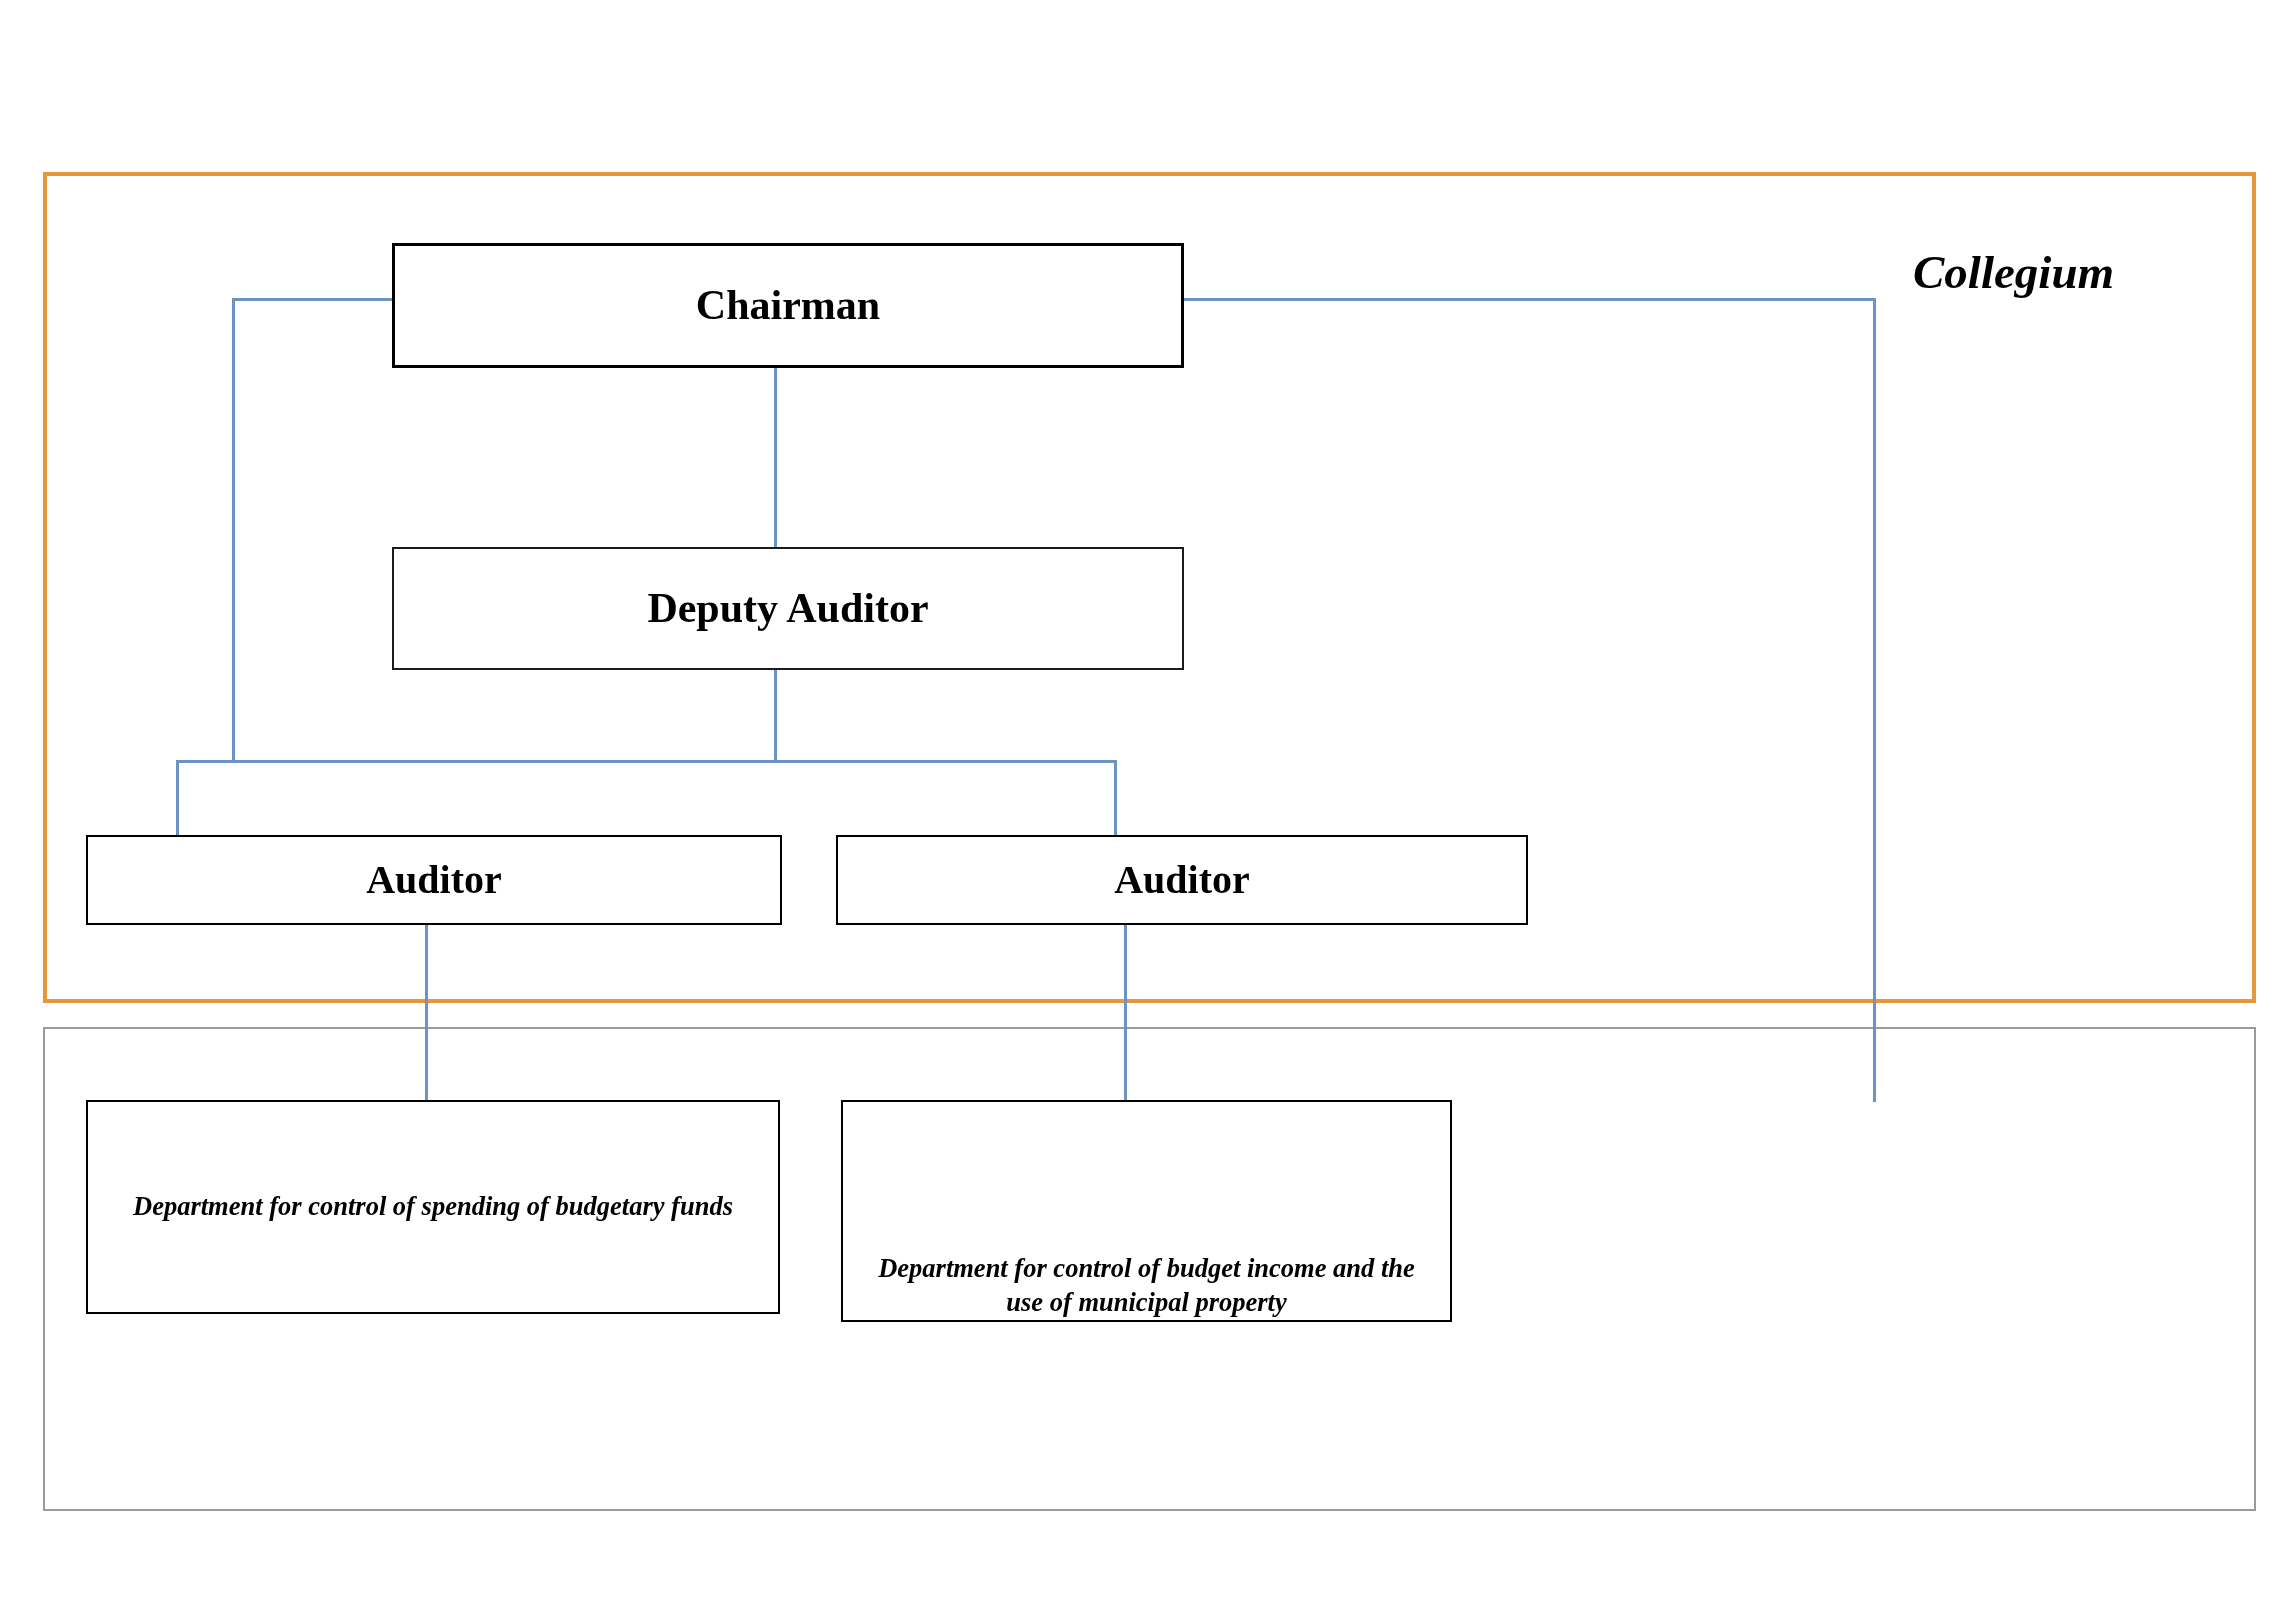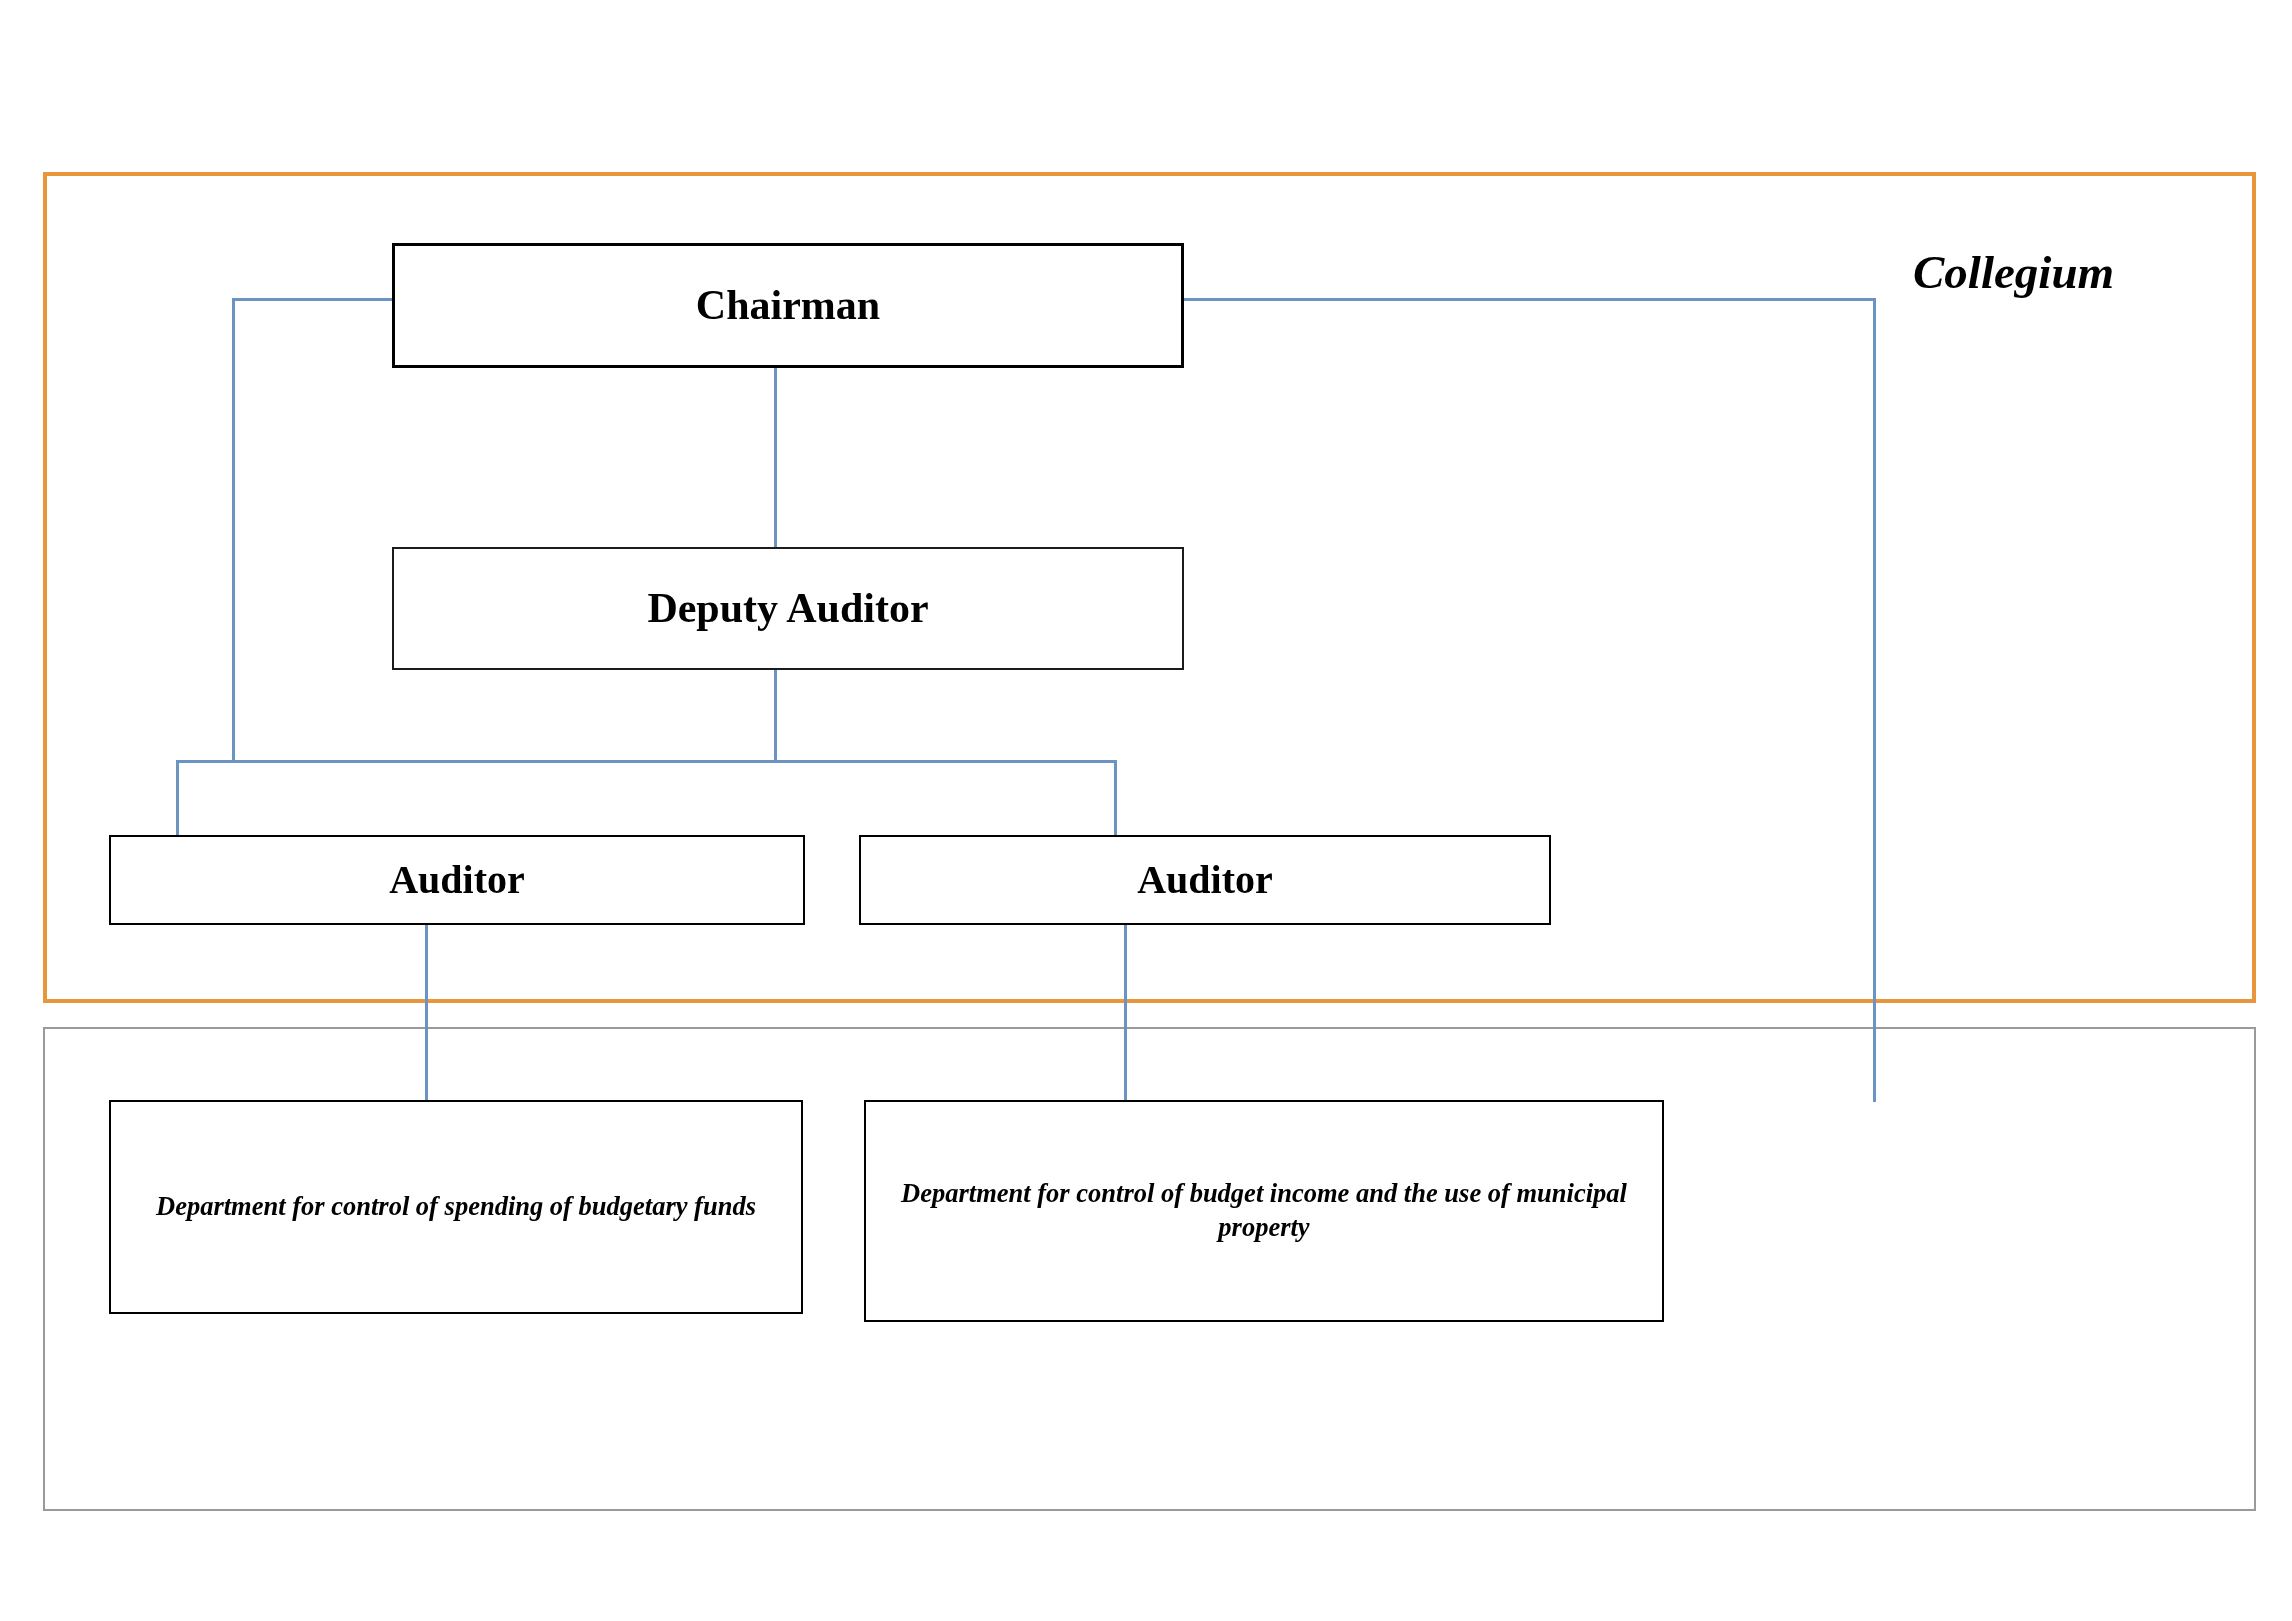--- a/index.html
+++ b/index.html
@@ -43,40 +43,40 @@
     box-sizing: border-box;
     background: #ffffff;
     border: 2px solid #111111;
     display: flex;
     align-items: center;
     justify-content: center;
     text-align: center;
     z-index: 5;
   }
   .node-heavy { border-width: 3.9px; border-color: #000000; }
-  .node-medium { border-width: 2.9px; border-color: #000000; margin-left: 23px; }
+  .node-medium { border-width: 2.9px; border-color: #000000; }
   .node-thin { border-width: 2px; border-color: #1b1b1b; }
 
   .node .label {
     font-weight: bold;
     color: #000000;
     line-height: 1.28;
     padding: 0 13.7px;
   }
   .label-xl { font-size: 42px; }
   .label-lg { font-size: 40px; }
   .label-sm { font-size: 26.5px; font-style: italic; }
 
   
   .node-chairman   { left: 392px; top: 243px;  width: 792px; height: 125px; }
   .node-deputy     { left: 392px; top: 547px;  width: 792px; height: 123px; }
   .node-auditor-1  { left: 86px;  top: 835px;  width: 696px; height: 90px; }
   .node-auditor-2  { left: 836px; top: 835px;  width: 692px; height: 90px; }
   .node-dept-1     { left: 86px;  top: 1100px; width: 694px; height: 214px; }
-  .node-dept-2     { left: 841px; top: 1100px; width: 800px; height: 222px; }
+  .node-dept-2     { left: 841px; top: 1100px; width: 611px; height: 222px; align-items: flex-end; }
   .node-dept-3     { left: 1595px;top: 1100px; width: 640px; height: 214px; }
 
   
   .conn {
     position: absolute;
     background: #6C94C2;
     z-index: 2;
   }
   .conn-v { width: 2.9px; }
   .conn-h { height: 2.9px; }

